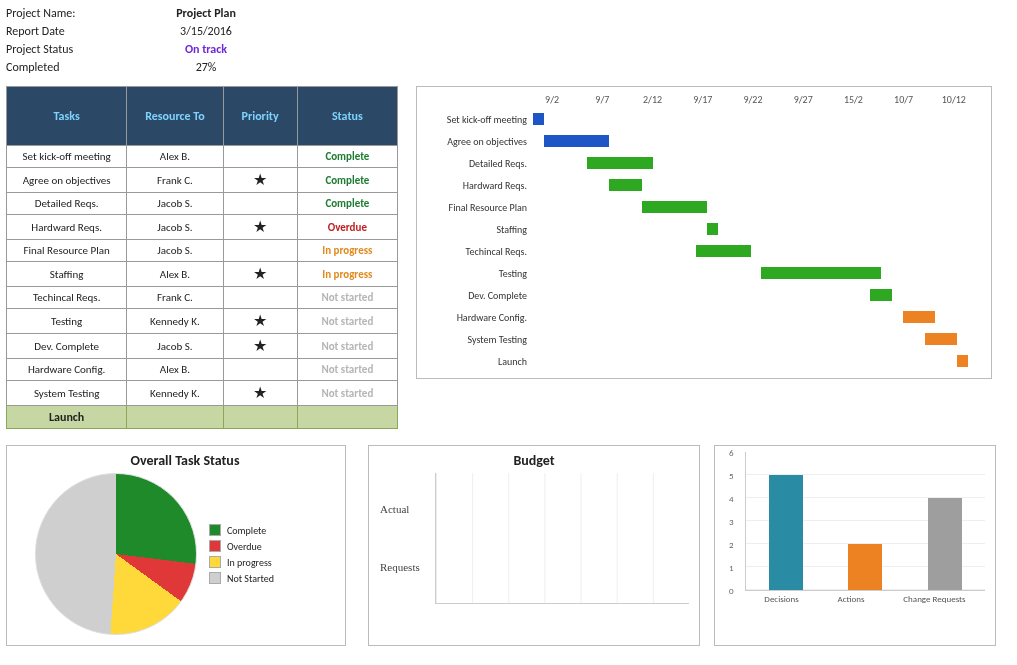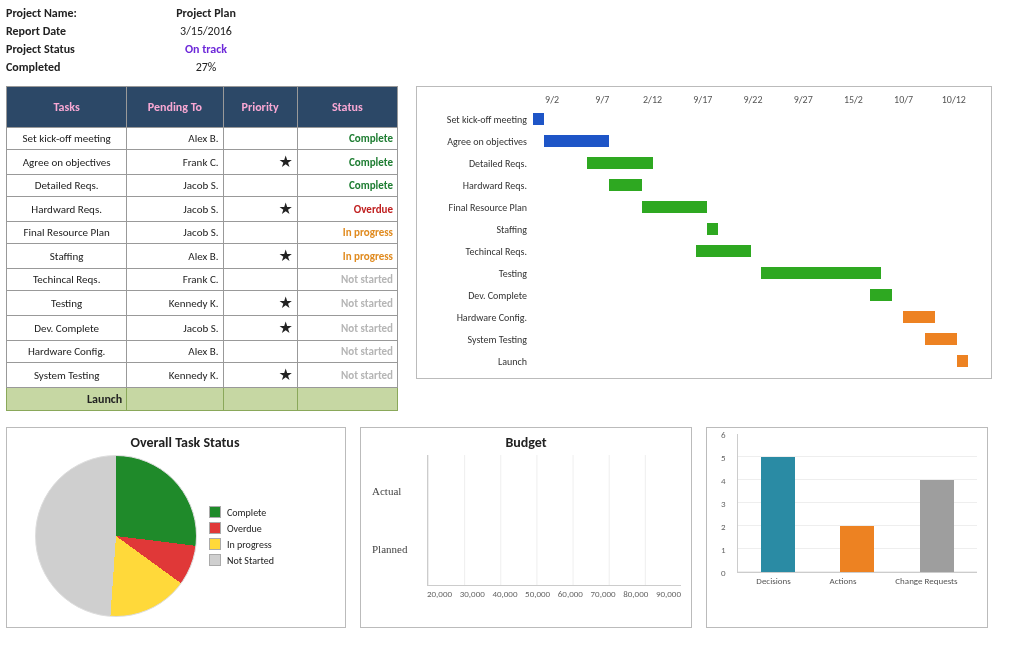--- a/index.html
+++ b/index.html
@@ -9,51 +9,51 @@
     margin: 0;
     padding: 6px;
     background: #fff;
   }
   .info-grid {
     display: grid;
     grid-template-columns: 140px 120px;
     row-gap: 4px;
     margin-bottom: 12px;
   }
-  .info-grid .label { font-weight: bold; }
-  .info-grid .label.bold { font-weight: bold; }
+  .info-grid .label { font-weight: normal; }
+  .info-grid .label.bold { font-weight: normal; }
   .info-grid .value { text-align: center; }
   .info-grid .value.bold { font-weight: bold; }
   .status-ontrack { color: #6d28d9; font-weight: bold; }
 
   .top-row {
     display: flex;
     gap: 18px;
     align-items: flex-start;
     margin-bottom: 16px;
   }
 
   
   table.tasks {
     border-collapse: collapse;
     width: 392px;
     table-layout: fixed;
   }
   table.tasks th {
     background: #2c4867;
-    color: #f9a8d4;
+    color: #7dd3fc;
     font-weight: bold;
-    padding: 13px 4px;
+    padding: 22px 4px;
     border: 1px solid #999;
     font-size: 12px;
   }
   table.tasks td {
     border: 1px solid #999;
     padding: 4px 4px;
-    text-align: right;
+    text-align: center;
     font-size: 11px;
     white-space: nowrap;
     overflow: hidden;
   }
   table.tasks td.taskname { text-align: center; }
   .priority-star { font-size: 16px; line-height: 1; }
   .st-complete { color:#1e7d32; font-weight:bold; }
   .st-overdue { color:#c02020; font-weight:bold; }
   .st-inprogress { color:#e08b20; font-weight:bold; }
   .st-notstarted { color:#b5b5b5; font-weight:bold; }
@@ -137,20 +137,21 @@
     );
     border:1px solid #ddd;
   }
   .legend { font-size:10px; }
   .legend-item { display:flex; align-items:center; gap:6px; margin:3px 0; }
   .legend-sw { width:10px; height:10px; border:1px solid #aaa; }
 
   
   .budget-chart {
     width:310px;
+    margin-left:8px;
   }
   .hbar-area {
     position:relative;
     margin-left:56px;
     height:130px;
     border-left:1px solid #ccc;
     border-bottom:1px solid #ccc;
     background: linear-gradient(to right, #eee 0, #eee 1px, transparent 1px) repeat-x;
     background-size: calc(100%/7) 100%;
     font-family: Liberation Serif, serif;
@@ -202,21 +203,21 @@
   <table class="tasks">
     <colgroup>
         <col style="width:120px">
         <col style="width:96px">
         <col style="width:74px">
         <col style="width:100px">
       </colgroup>
     <thead>
       <tr>
         <th>Tasks</th>
-        <th>Pending To</th>
+        <th>Resource To</th>
         <th>Priority</th>
         <th>Status</th>
       </tr>
     </thead>
     <tbody id="task-body">
         <tr>
     <td class="taskname">Set kick-off meeting</td>
     <td>Alex B.</td>
     <td></td>
     <td class="st-complete">Complete</td>
@@ -410,34 +411,24 @@
   </div>
 
   <div class="chart-box budget-chart">
     <div class="chart-title">Budget</div>
     <div class="hbar-area">
       <div class="hbar-row" style="top:20px;">
         <div class="hbar-label">Actual</div>
         <div class="hbar-bar col-olive" style="width:42.8%;"></div>
       </div>
       <div class="hbar-row" style="top:78px;">
-        <div class="hbar-label">Planned</div>
+        <div class="hbar-label">Requests</div>
         <div class="hbar-bar col-navy" style="width:85.7%;"></div>
       </div>
     </div>
-    <div class="hbar-axis" id="budget-axis">
-        <span>20,000</span>
-        <span>30,000</span>
-        <span>40,000</span>
-        <span>50,000</span>
-        <span>60,000</span>
-        <span>70,000</span>
-        <span>80,000</span>
-        <span>90,000</span>
-      </div>
   </div>
 
   <div class="chart-box pending-chart">
     <div style="position:relative;">
       <div class="y-ticks" id="pending-y" style="height:138px;">
           <span class="y-tick" style="top: 100%;">0</span>
           <span class="y-tick" style="top: 83.3333%;">1</span>
           <span class="y-tick" style="top: 66.6667%;">2</span>
           <span class="y-tick" style="top: 50%;">3</span>
           <span class="y-tick" style="top: 33.3333%;">4</span>

